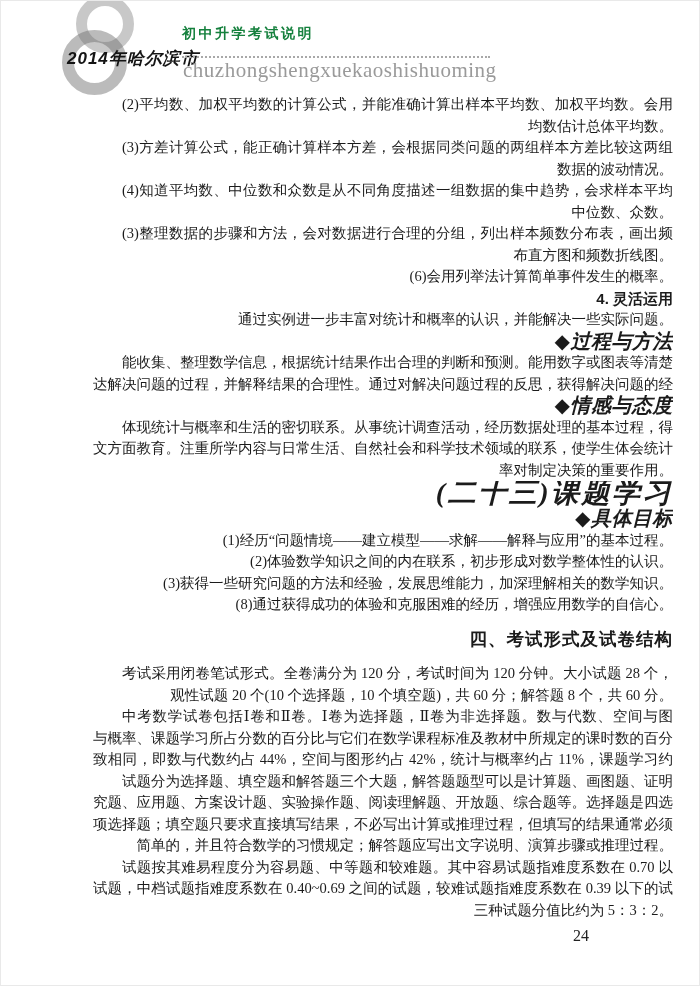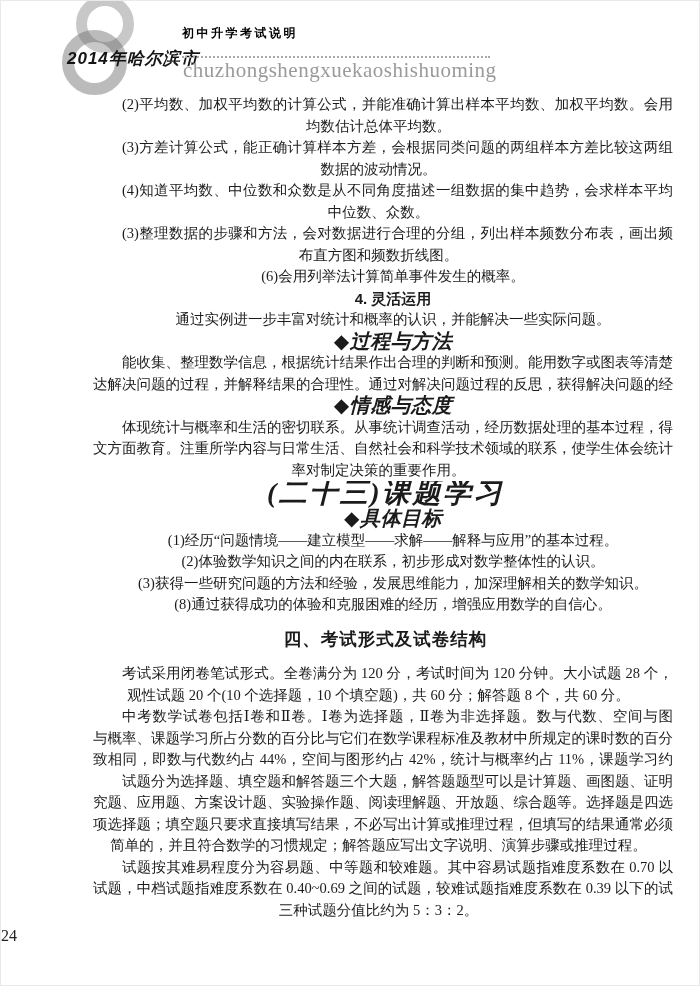--- a/index.html
+++ b/index.html
@@ -18,56 +18,56 @@
   .edition {
     position:absolute; left:44px; top:46px; z-index:2;
     font-family:"Liberation Sans","DejaVu Sans",sans-serif;
     font-weight:bold; font-style:italic; font-size:17px; letter-spacing:1px; color:#141414;
     white-space:nowrap;
     margin-left:22px;
   }
   .booklet-title {
     position:absolute; left:181px; top:24px; z-index:2;
     font-family:Liberation Mono, monospace;
-    font-weight:bold; font-size:12px; letter-spacing:2.5px; color:#000000; white-space:nowrap;
+    font-weight:bold; font-size:14px; letter-spacing:2.5px; color:#15803d; white-space:nowrap;
   }
   .dotline { position:absolute; left:181px; top:55px; width:308px; height:0; border-top:2px dotted #a8a8a8; z-index:2; }
   .pinyin {
     position:absolute; left:182px; top:57px; z-index:2;
     font-size:21px; color:var(--pinyin, #9a9a9a); letter-spacing:.5px; white-space:nowrap;
   }
 
   
   .content { position:absolute; left:60px; top:93px; width:612px; z-index:2; }
   .ln {
     height:21.5px; line-height:21.5px; font-size:14.5px;
     overflow:hidden; white-space:nowrap;
   }
   .full { text-align:justify; text-align-last:justify; white-space:normal;margin-left:32px; }
-  .pend { text-align:center;margin-left:23px; }
+  .pend { text-align:right;margin-left:23px; }
   .indent { padding-left:29px; }
   .sub-hei {
     font-family:"Liberation Sans","DejaVu Sans",sans-serif;
     font-weight:bold; font-size:15px;
   }
   .sub-kai { font-weight:bold; font-style:italic; font-size:20px; letter-spacing:.5px; }
   .sec-kai {
     height:27px; line-height:24px; padding-left:14px;
     font-weight:bold; font-style:italic; font-size:28px; letter-spacing:2.5px;
   }
   .sec-hei {
     height:47.5px; line-height:47.5px; padding-left:14px;
     font-family:"Liberation Sans","DejaVu Sans",sans-serif;
     font-weight:bold; font-size:17.5px; letter-spacing:1px;
   }
 
   
   .page-number {
     position:absolute; left:0; top:926px; width:588px; z-index:2;
-    text-align:left; font-size:16px; color:#222;
+    text-align:right; font-size:16px; color:#222;
   }
 </style>
 </head>
 <body>
 
 <div class="page">
 
   <div class="header">
     <div class="ring ring1"></div>
     <div class="ring ring2"></div>

